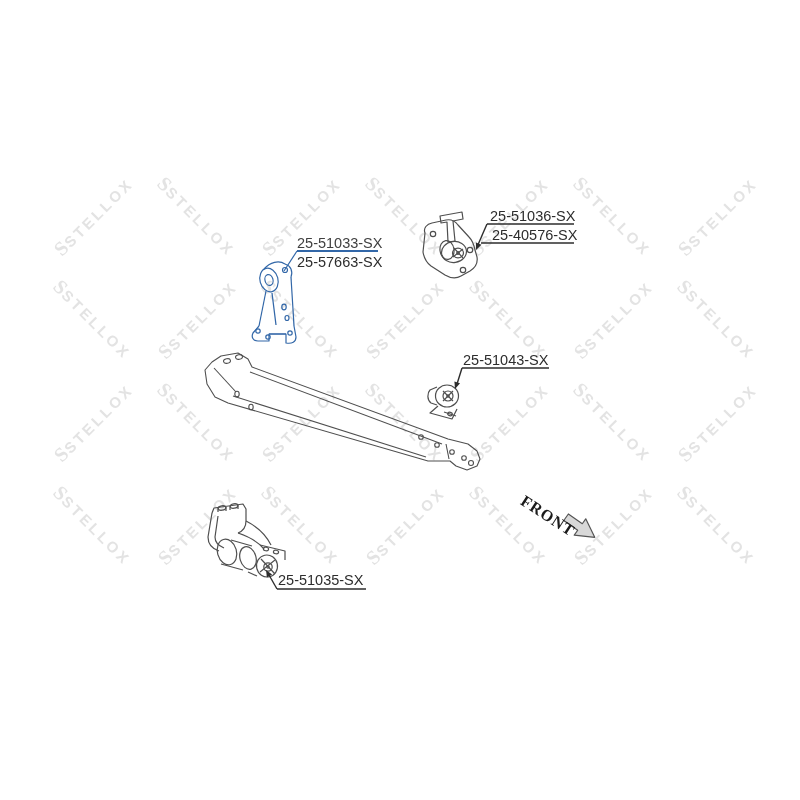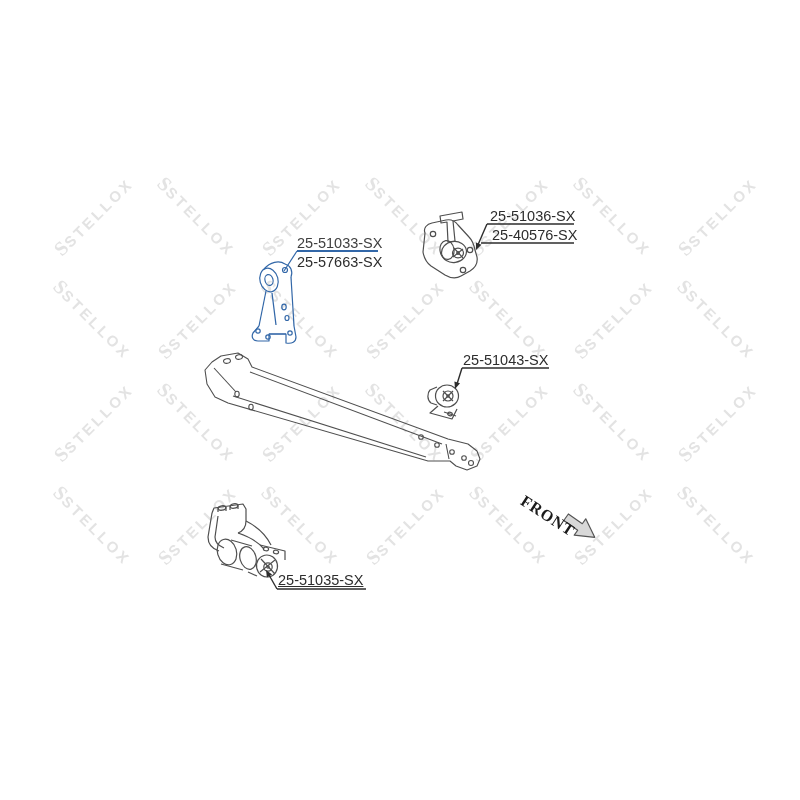--- a/index.html
+++ b/index.html
@@ -182,16 +182,16 @@
   <div class="part-label link" style="left:297px;top:236px;">25-51033-SX</div>
 
   <div class="part-label" style="left:297px;top:255px;">25-57663-SX</div>
 
   <div class="part-label" style="left:490px;top:209px;">25-51036-SX</div>
 
   <div class="part-label" style="left:492px;top:228px;">25-40576-SX</div>
 
   <div class="part-label" style="left:463px;top:353px;">25-51043-SX</div>
 
-  <div class="part-label" style="left:278px;top:573px;text-decoration:underline;">25-51035-SX</div>
+  <div class="part-label" style="left:278px;top:573px;">25-51035-SX</div>
 
   <div id="front-label">FRONT</div>
 </div>
 
 </body></html>

